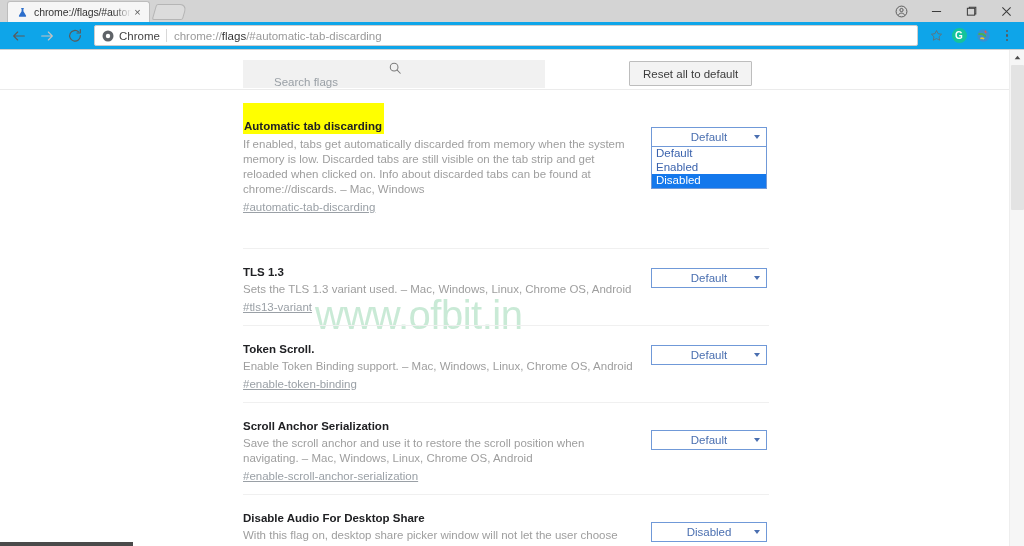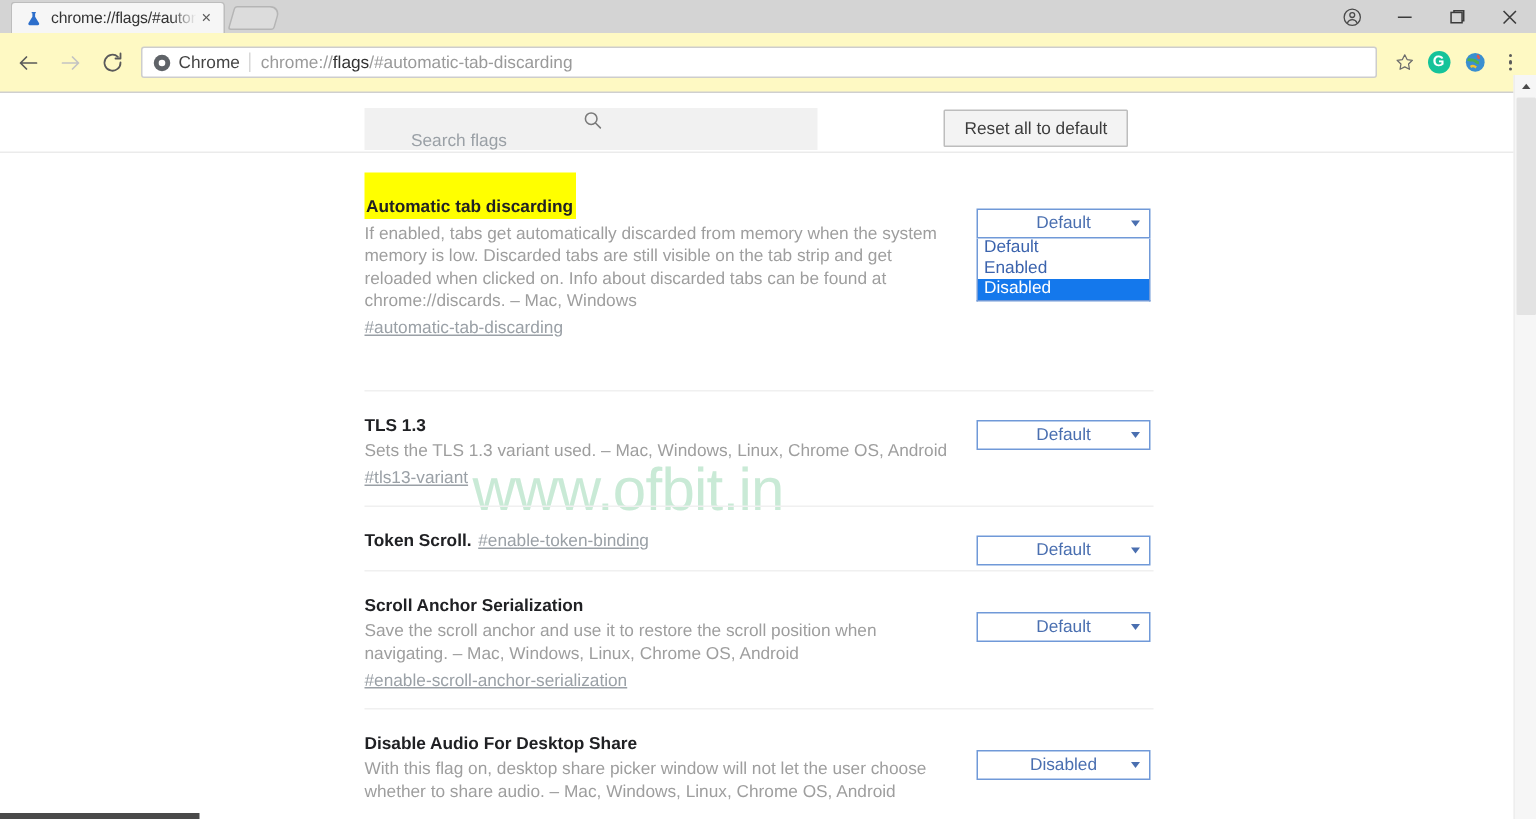--- a/index.html
+++ b/index.html
@@ -76,22 +76,22 @@
     align-items: center;
   }
   .win-btn {
     width: 35px; height: 22px;
     display: flex; align-items: center; justify-content: center;
     color: #3b3b3b;
   }
 
   
   .toolbar {
-    height: 40px;
-    background: #fef9c3;
+    height: 28px;
+    background: #0ea5e9;
     border-bottom: 1px solid #cfcfcf;
     display: flex;
     align-items: center;
     padding: 0 6px;
     gap: 2px;
   }
   .nav-btn {
     width: 26px; height: 26px;
     display: flex; align-items: center; justify-content: center;
     color: #5a5a5a;
@@ -504,20 +504,21 @@
             <span class="select-arrow"></span>
           </div>
         </div>
       </div>
 
       <div class="flag-sep"></div>
 
       <div class="flag-row">
         <div class="flag-inner">
           <div class="flag-title">Token Scroll.</div>
+          <div class="flag-desc">Enable Token Binding support. – Mac, Windows, Linux, Chrome OS, Android</div>
           <a class="flag-anchor">#enable-token-binding</a>
         </div>
         <div class="select-wrap" style="left:651px; top:6px;">
           <div class="select-box">
             <span>Default</span>
             <span class="select-arrow"></span>
           </div>
         </div>
       </div>
 

